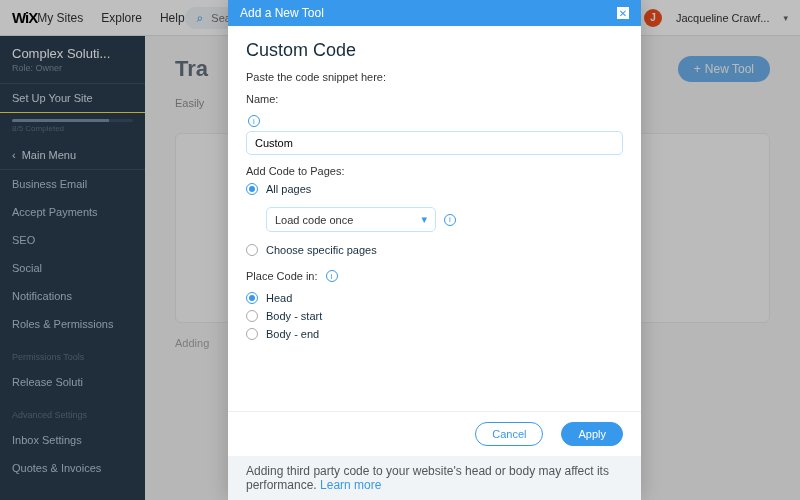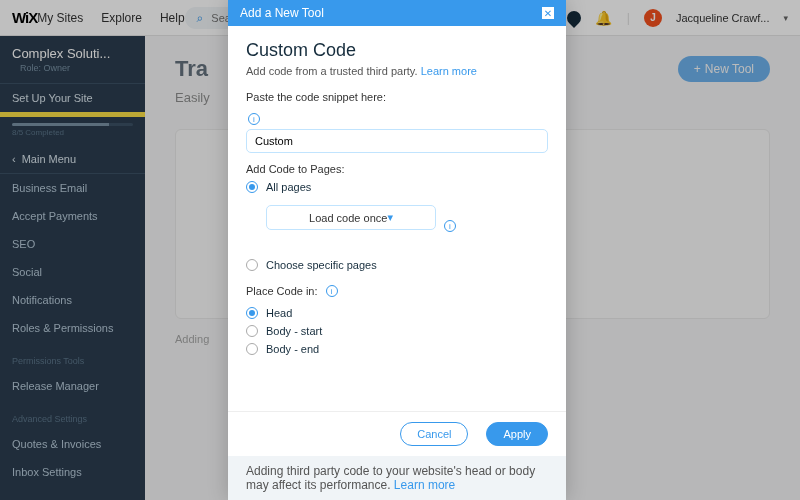--- a/index.html
+++ b/index.html
@@ -14,57 +14,57 @@
 .topicons{display:flex;align-items:center;gap:14px;margin-left:auto}
 .gh{width:16px;height:16px;border-radius:50%;background:#162d3d}
 .chat{width:14px;height:14px;background:#162d3d;border-radius:50% 50% 50% 0;transform:rotate(-45deg)}
 .bell{color:#162d3d;font-size:14px}
 .avatar{width:18px;height:18px;border-radius:50%;background:#f4511e;color:#fff;display:flex;align-items:center;justify-content:center;font-size:10px;font-weight:bold}
 .uname{font-size:11px;color:#333}
 .chev{font-size:9px;color:#666}
 .app{display:flex;height:464px}
 .sidebar{width:145px;background:#2b3d4f;color:#d9e4ec;font-size:11px;display:flex;flex-direction:column;padding:10px 0;overflow:hidden}
 .sb-title{padding:0 12px;font-size:13px;font-weight:500;color:#fff;white-space:nowrap;overflow:hidden;text-overflow:ellipsis}
-.sb-sub{padding:2px 20px 10px;font-size:9px;color:#7a92a5}
-.sb-setup{padding:8px 12px;font-size:11px;color:#d9e4ec;border-top:1px solid #3b5064;border-bottom:5px solid #fde047}
+.sb-sub{padding:2px 12px 10px;font-size:9px;color:#7a92a5}
+.sb-setup{padding:8px 12px;font-size:11px;color:#d9e4ec;border-top:1px solid #3b5064;border-bottom:1px solid #fde047}
 .progress{height:3px;background:#3b5064;margin:6px 12px 2px;border-radius:2px;overflow:hidden}
 .progress>div{height:100%;width:80%;background:#7a92a5}
 .sb-prog-txt{padding:0 12px 8px;font-size:8px;color:#5b7489}
 .sb-back{padding:8px 12px;display:flex;align-items:center;gap:6px;border-bottom:1px solid #3b5064}
 .sb-item{padding:8px 12px;cursor:pointer;color:#b6c9d8}
 .sb-item.active{color:#3899ec}
 .sb-hdr{padding:14px 12px 6px;font-size:9px;color:#5b7489}
 .sb-spacer{flex:1}
 .main{flex:1;background:#f7f8f9;padding:20px 30px;position:relative;opacity:.7}
 .hdr{display:flex;align-items:flex-start;justify-content:space-between}
 .hdr h1{font-size:22px;font-weight:700;color:#2b3d4f}
-.hdr p{font-size:13px;color:#666;margin-top:8px}
+.hdr p{font-size:11px;color:#666;margin-top:15px}
 .newtool{background:#3899ec;color:#fff;border:none;padding:6px 16px;border-radius:15px;font-size:12px;display:flex;align-items:center;gap:4px}
 .cards{display:flex;gap:16px;margin-top:24px}
 .card{flex:1;height:190px;background:#fff;border:1px solid #e5e5e5;border-radius:6px;padding:16px;display:flex;flex-direction:column;align-items:center;justify-content:center;color:#666;font-size:12px}
 .card .more{align-self:flex-end;color:#3899ec}
 .card .arrow{font-size:22px;color:#aaa;margin:auto 0}
 .adding{margin-top:14px;font-size:11px;color:#888}
 .overlay{position:absolute;inset:0;background:rgba(0,0,0,.25)}
-.modal{position:absolute;top:0;left:228px;width:338px;height:500px;background:#fff;box-shadow:0 0 20px rgba(0,0,0,.2);display:flex;flex-direction:column}
+.modal{position:absolute;top:0;left:228px;width:413px;height:500px;background:#fff;box-shadow:0 0 20px rgba(0,0,0,.2);display:flex;flex-direction:column}
 .m-top{background:#3899ec;color:#fff;padding:6px 12px;font-size:12px;display:flex;justify-content:space-between;align-items:center}
 .m-close{width:12px;height:12px;background:#fff;color:#3899ec;display:flex;align-items:center;justify-content:center;font-size:10px;cursor:pointer}
 .m-body{padding:14px 18px;overflow-y:auto;flex:1;font-size:11px;color:#162d3d}
 .m-body h2{font-size:18px;font-weight:400;margin-bottom:4px}
 .m-sub{color:#555;margin-bottom:14px}
 .m-sub a{color:#3899ec;text-decoration:none}
 .m-label{margin:10px 0 6px;color:#333}
 .m-ta{width:100%;height:34px;border:1px solid #c1e4fe;border-radius:5px;padding:6px 8px;font-size:11px;color:#888;resize:none;outline:none}
 .m-info{display:inline-flex;width:12px;height:12px;border:1px solid #3899ec;color:#3899ec;border-radius:50%;align-items:center;justify-content:center;font-size:8px;margin:4px 0 4px 2px}
 .m-input{width:100%;border:1px solid #c1e4fe;border-radius:5px;padding:5px 8px;font-size:11px;outline:none}
 .m-radio{display:flex;align-items:center;gap:8px;margin:6px 0}
 .r{width:12px;height:12px;border:1px solid #3899ec;border-radius:50%;display:flex;align-items:center;justify-content:center;flex-shrink:0}
 .r.on::after{content:'';width:6px;height:6px;background:#3899ec;border-radius:50%}
 .r.off{border-color:#aaa}
-.m-select{margin:6px 0 23px 20px;width:170px;border:1px solid #c1e4fe;border-radius:5px;padding:5px 8px;font-size:11px;color:#333;display:flex;justify-content:center;align-items:center}
+.m-select{margin:6px 0 6px 20px;width:170px;border:1px solid #c1e4fe;border-radius:5px;padding:5px 8px;font-size:11px;color:#333;display:flex;justify-content:space-between;align-items:center}
 .m-footer{border-top:1px solid #eee;padding:10px 18px;display:flex;justify-content:flex-end;gap:18px}
 .btn{padding:5px 16px;border-radius:14px;font-size:11px;cursor:pointer}
 .btn-cancel{background:#fff;border:1px solid #3899ec;color:#3899ec}
 .btn-apply{background:#3899ec;border:1px solid #3899ec;color:#fff}
 .m-warn{background:#f0f4f7;padding:8px 18px;font-size:12px;color:#555}
 .m-warn a{color:#3899ec;text-decoration:none}
 </style>
 </head>
 <body>
 
@@ -103,24 +103,24 @@
       <span>‹</span>
       <span>Main Menu</span>
     </div>
     <div class="sb-item">Business Email</div>
     <div class="sb-item">Accept Payments</div>
     <div class="sb-item">SEO</div>
     <div class="sb-item">Social</div>
     <div class="sb-item">Notifications</div>
     <div class="sb-item">Roles &amp; Permissions</div>
     <div class="sb-hdr">Permissions Tools</div>
-    <div class="sb-item">Release Manager</div>
+    <div class="sb-item">Release Soluti</div>
     <div class="sb-hdr">Advanced Settings</div>
+    <div class="sb-item">Inbox Settings</div>
     <div class="sb-item">Quotes &amp; Invoices</div>
-    <div class="sb-item">Inbox Settings</div>
     <div class="sb-spacer"></div>
 
   </div>
 
   <div class="main">
     <div class="hdr">
       <div>
         <h1>Tra</h1>
         <p>Easily</p>
       </div>
@@ -143,25 +143,22 @@
 
 <div class="overlay"></div>
 
 <div class="modal">
   <div class="m-top">
     <span>Add a New Tool</span>
     <span class="m-close">✕</span>
   </div>
   <div class="m-body">
     <h2>Custom Code</h2>
-    <div class="m-sub">
-      <span>Add code from a trusted third party.</span>
-      <a href="#">Learn more</a>
-    </div>
     <div class="m-label">Paste the code snippet here:</div>
+    <div class="m-label">Name:</div>
     <span class="m-info">i</span>
     <input class="m-input" value="Custom" style="">
     <div class="m-label">Add Code to Pages:</div>
     <div class="m-radio">
       <span class="r on"></span>
       <span>All pages</span>
     </div>
     <div style="display:flex;align-items:center;gap:6px">
       <div class="m-select">
         <span>Load code once</span>

